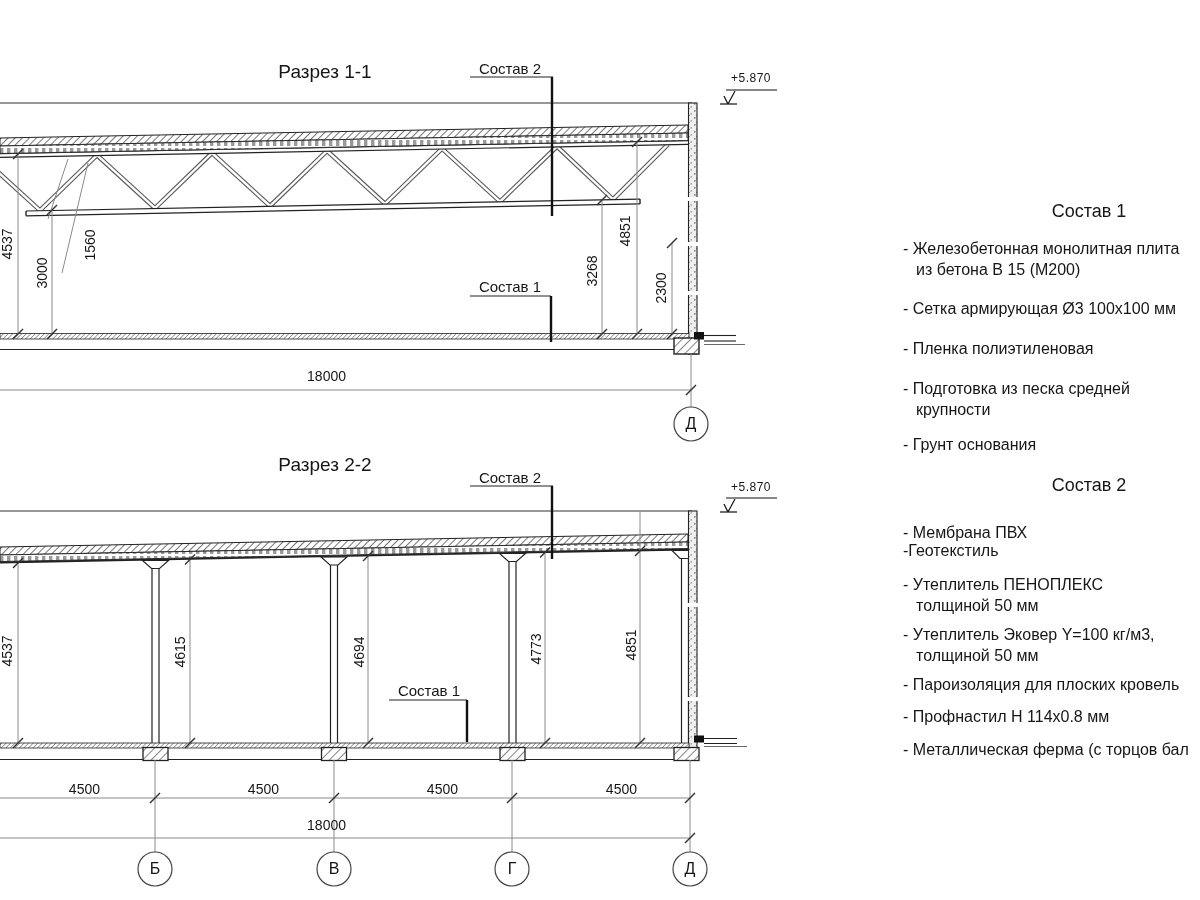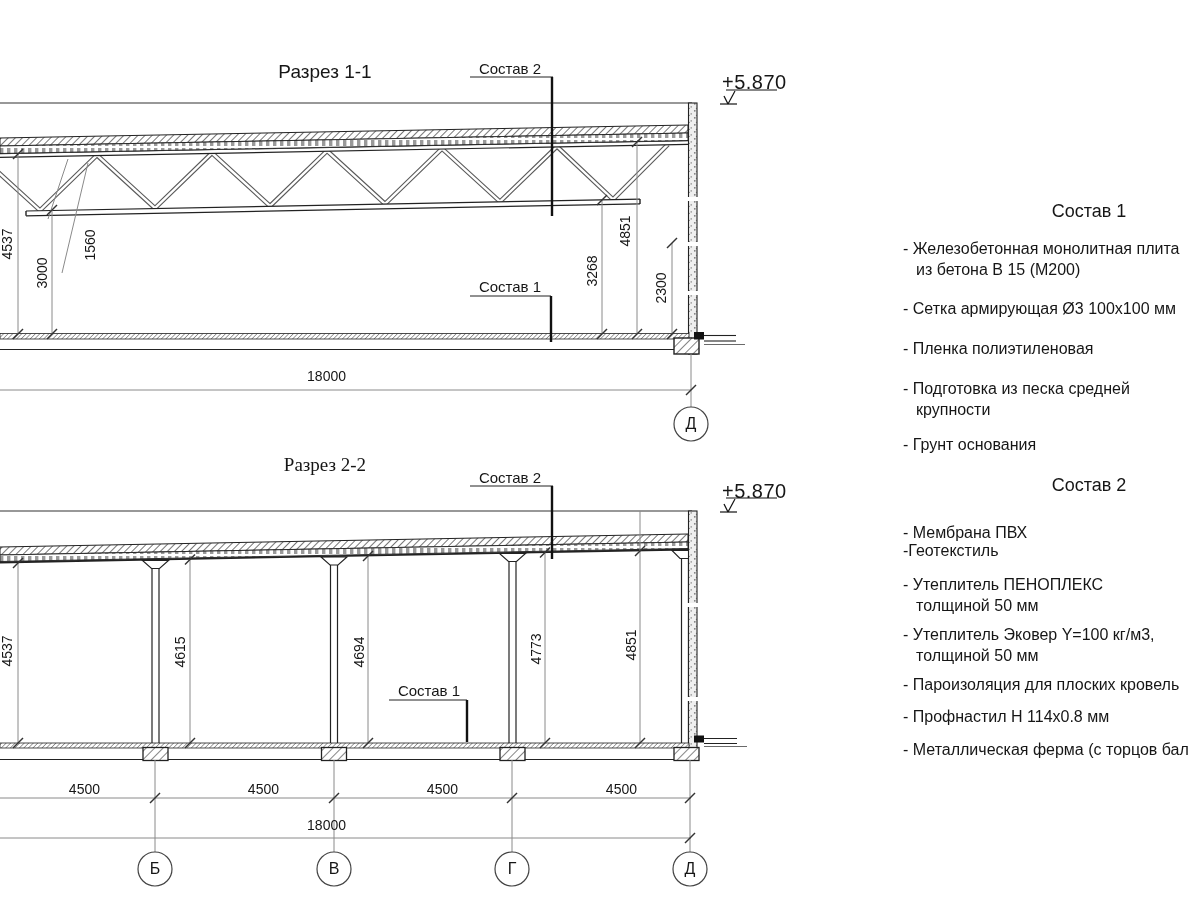--- a/index.html
+++ b/index.html
@@ -4,21 +4,21 @@
 <style>
   html,body{margin:0;padding:0;background:#fff;}
   #canvas{position:relative;width:1200px;height:900px;background:#fff;overflow:hidden;
           font-family:"Liberation Sans",sans-serif;color:#111;margin-top:11px;}
   #draw{position:absolute;left:0;top:0;}
   .lbl{position:absolute;white-space:nowrap;color:#161616;}
   .title{font-size:19px;text-align:center;}
   .small{font-size:15px;text-align:center;}
   .dim{font-size:14px;text-align:right;}
   .dimv{font-size:14px;text-align:center;width:70px;height:16px;transform:rotate(-90deg);transform-origin:center;}
-  .elev{font-size:20px;text-align:center;letter-spacing:.5px;}
+  .elev{font-size:12px;text-align:center;letter-spacing:.5px;}
   .axis{font-size:16px;text-align:center;width:34px;}
   .panel-title{font-size:18px;text-align:center;width:110px;}
   .panel-item{font-size:16px;line-height:21px;width:300px;white-space:pre-line;
               padding-left:13px;text-indent:-13px;}
 </style>
 </head>
 <body>
 
 <div id="canvas">
 
@@ -261,21 +261,21 @@
 <div class="lbl small" style="left:468px;top:267px;width:84px;">Состав 1</div>
 <div class="lbl dimv" style="left:-28px;top:225px;">4537</div>
 <div class="lbl dimv" style="left:7px;top:254px;">3000</div>
 <div class="lbl dimv" style="left:55px;top:226px;">1560</div>
 <div class="lbl dimv" style="left:557px;top:252px;">3268</div>
 <div class="lbl dimv" style="left:590px;top:212px;">4851</div>
 <div class="lbl dimv" style="left:626px;top:269px;">2300</div>
 <div class="lbl dim" style="left:246px;top:357px;width:100px;">18000</div>
 <div class="lbl axis" style="left:674px;top:404px;">Д</div>
 
-<div class="lbl title" style="left:270px;top:443px;width:110px;font-family:Liberation Serif, serif;">Разрез 2-2</div>
+<div class="lbl title" style="left:270px;top:443px;width:110px;">Разрез 2-2</div>
 <div class="lbl small" style="left:468px;top:458px;width:84px;">Состав 2</div>
 <div class="lbl elev" style="left:722px;top:469px;width:58px;">+5.870</div>
 <div class="lbl small" style="left:389px;top:671px;width:80px;">Состав 1</div>
 <div class="lbl dimv" style="left:-28px;top:632px;">4537</div>
 <div class="lbl dimv" style="left:145px;top:633px;">4615</div>
 <div class="lbl dimv" style="left:324px;top:633px;">4694</div>
 <div class="lbl dimv" style="left:501px;top:630px;">4773</div>
 <div class="lbl dimv" style="left:596px;top:626px;">4851</div>
 <div class="lbl dim" style="left:30px;top:770px;width:70px;">4500</div>
 <div class="lbl dim" style="left:209px;top:770px;width:70px;">4500</div>

